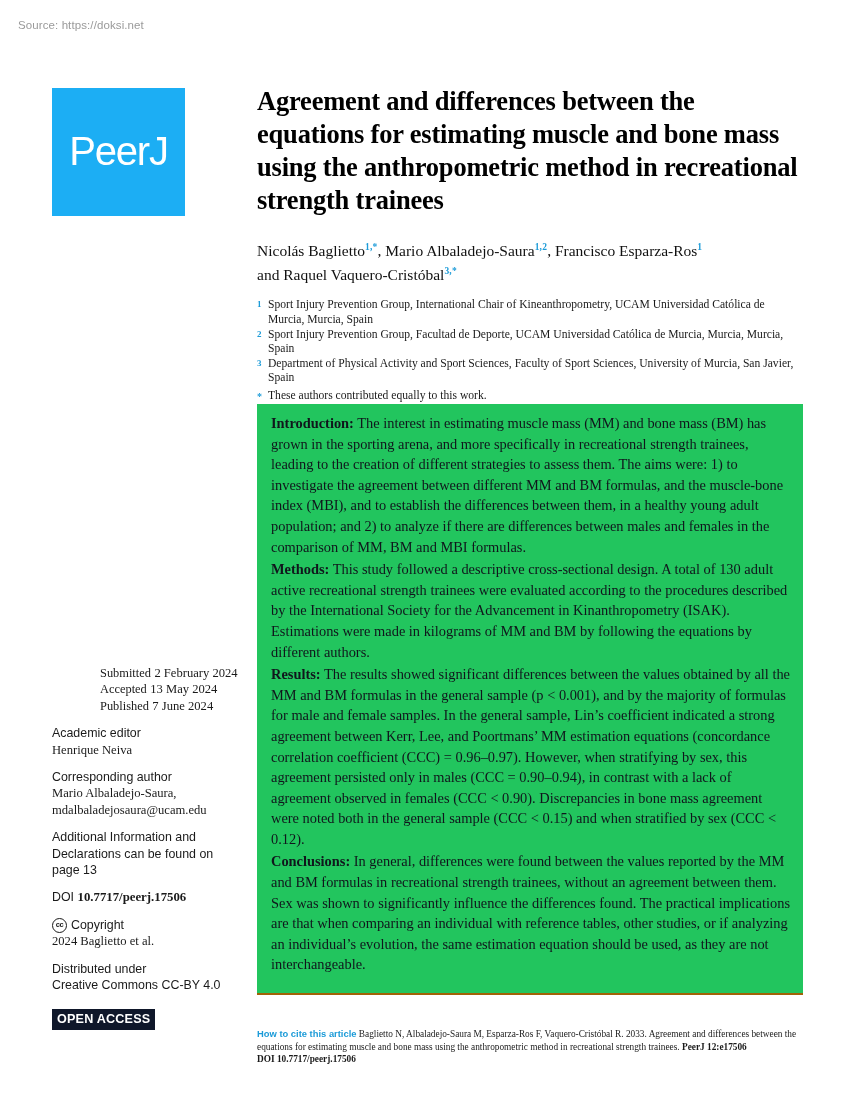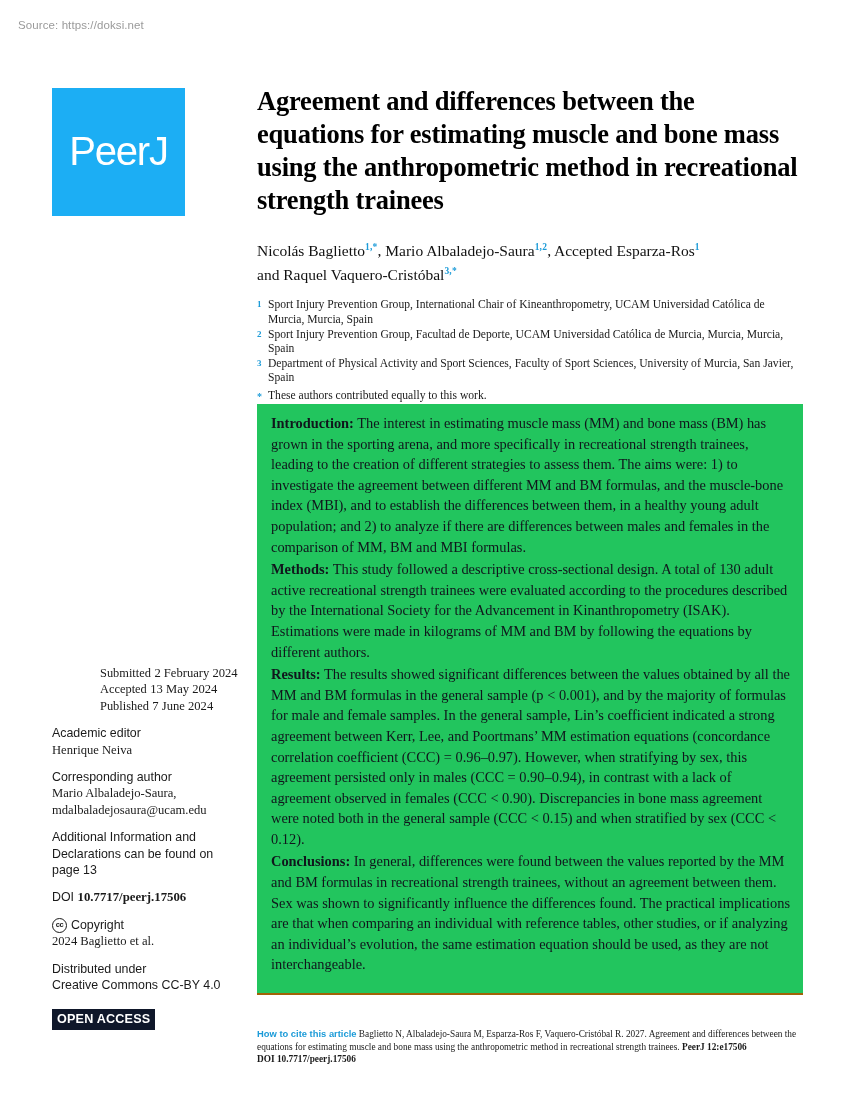--- a/index.html
+++ b/index.html
@@ -293,21 +293,21 @@
       <span class="open-access">OPEN ACCESS</span>
     </div>
 
   </div>
 
   <div class="right-col">
 
     <h1 class="title">Agreement and differences between the equations for estimating muscle and bone mass using the anthropometric method in recreational strength trainees</h1>
 
     <div class="authors">
-      <span>Nicolás Baglietto</span><sup class="aff">1,*</sup><span>, Mario Albaladejo-Saura</span><sup class="aff">1,2</sup><span>, Accepted Esparza-Ros</span><sup class="aff">1</sup><br><span>and Raquel Vaquero-Cristóbal</span><sup class="aff">3,*</sup>
+      <span>Nicolás Baglietto</span><sup class="aff">1,*</sup><span>, Mario Albaladejo-Saura</span><sup class="aff">1,2</sup><span>, Francisco Esparza-Ros</span><sup class="aff">1</sup><br><span>and Raquel Vaquero-Cristóbal</span><sup class="aff">3,*</sup>
     </div>
 
     <div class="affiliations">
       <div class="aff-item"><span class="num">1</span><span>Sport Injury Prevention Group, International Chair of Kineanthropometry, UCAM Universidad Católica de Murcia, Murcia, Spain</span></div>
       <div class="aff-item"><span class="num">2</span><span>Sport Injury Prevention Group, Facultad de Deporte, UCAM Universidad Católica de Murcia, Murcia, Murcia, Spain</span></div>
       <div class="aff-item"><span class="num">3</span><span>Department of Physical Activity and Sport Sciences, Faculty of Sport Sciences, University of Murcia, San Javier, Spain</span></div>
       <div class="aff-item aff-note"><span class="num star">*</span><span>These authors contributed equally to this work.</span></div>
     </div>
 
   </div>
@@ -315,16 +315,16 @@
   <div class="abstract-wrap">
     <div class="abstract-body">
       <p><b>Introduction:</b><span> The interest in estimating muscle mass (MM) and bone mass (BM) has grown in the sporting arena, and more specifically in recreational strength trainees, leading to the creation of different strategies to assess them. The aims were: 1) to investigate the agreement between different MM and BM formulas, and the muscle-bone index (MBI), and to establish the differences between them, in a healthy young adult population; and 2) to analyze if there are differences between males and females in the comparison of MM, BM and MBI formulas.</span></p>
       <p><b>Methods:</b><span> This study followed a descriptive cross-sectional design. A total of 130 adult active recreational strength trainees were evaluated according to the procedures described by the International Society for the Advancement in Kinanthropometry (ISAK). Estimations were made in kilograms of MM and BM by following the equations by different authors.</span></p>
       <p><b>Results:</b><span> The results showed significant differences between the values obtained by all the MM and BM formulas in the general sample (p &lt; 0.001), and by the majority of formulas for male and female samples. In the general sample, Lin’s coefficient indicated a strong agreement between Kerr, Lee, and Poortmans’ MM estimation equations (concordance correlation coefficient (CCC) = 0.96–0.97). However, when stratifying by sex, this agreement persisted only in males (CCC = 0.90–0.94), in contrast with a lack of agreement observed in females (CCC &lt; 0.90). Discrepancies in bone mass agreement were noted both in the general sample (CCC &lt; 0.15) and when stratified by sex (CCC &lt; 0.12).</span></p>
       <p><b>Conclusions:</b><span> In general, differences were found between the values reported by the MM and BM formulas in recreational strength trainees, without an agreement between them. Sex was shown to significantly influence the differences found. The practical implications are that when comparing an individual with reference tables, other studies, or if analyzing an individual’s evolution, the same estimation equation should be used, as they are not interchangeable.</span></p>
     </div>
   </div>
 
   <div class="cite">
-    <span class="lead">How to cite this article</span><span> Baglietto N, Albaladejo-Saura M, Esparza-Ros F, Vaquero-Cristóbal R. 2027. Agreement and differences between the equations for estimating muscle and bone mass using the anthropometric method in recreational strength trainees. </span><b>PeerJ</b><b> 12:e17506</b><br><b>DOI 10.7717/peerj.17506</b>
+    <span class="lead">How to cite this article</span><span> Baglietto N, Albaladejo-Saura M, Esparza-Ros F, Vaquero-Cristóbal R. 2033. Agreement and differences between the equations for estimating muscle and bone mass using the anthropometric method in recreational strength trainees. </span><b>PeerJ</b><b> 12:e17506</b><br><b>DOI 10.7717/peerj.17506</b>
   </div>
 
 </div>
 
 </body></html>

